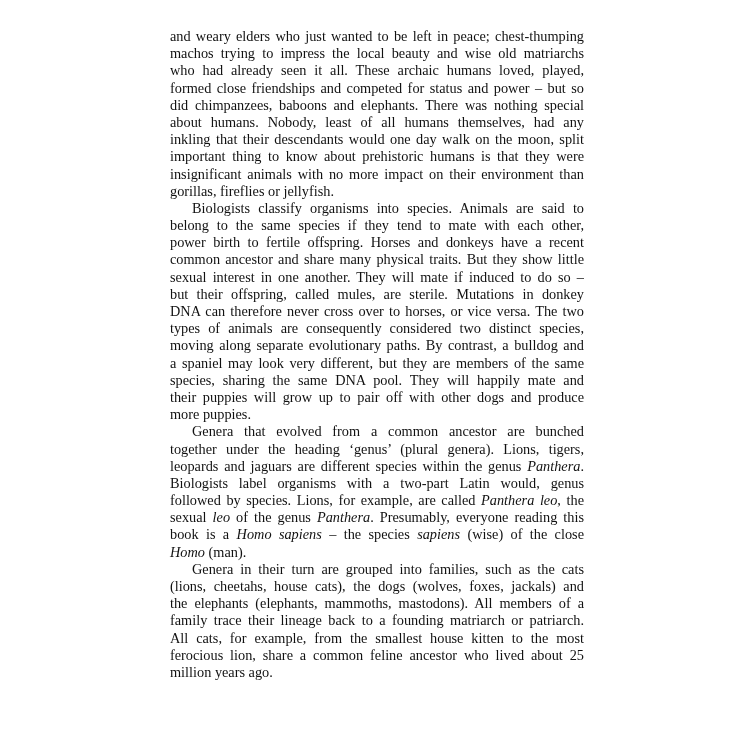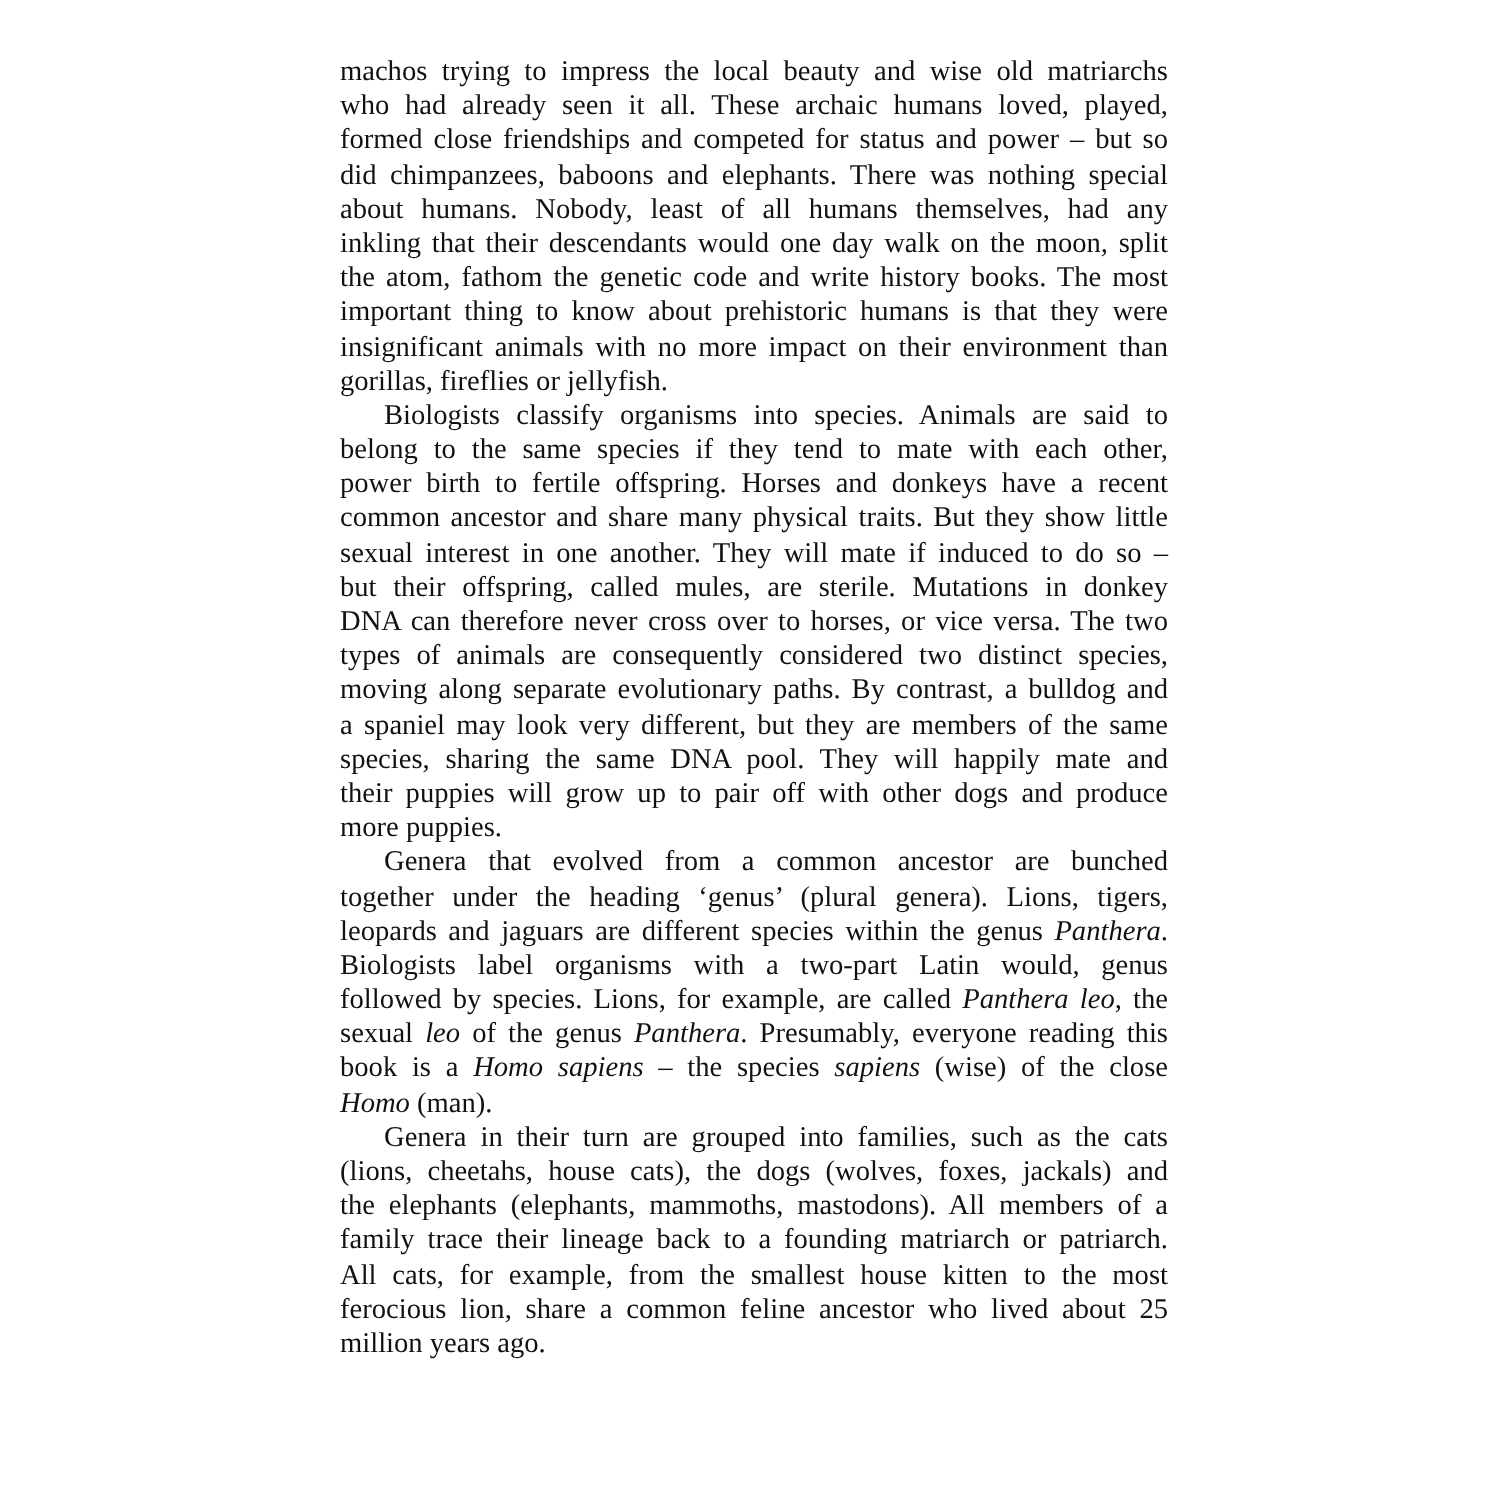--- a/index.html
+++ b/index.html
@@ -43,27 +43,27 @@
     .line.indent { text-indent: 22px; }
     .line.last { text-align-last: left; }
     .line em { font-style: italic; }
   </style>
 </head>
 <body>
 
 <div class="page">
   <div class="body-text">
       <div class="para">
+        <div class="line"><span>and weary elders who just wanted to be left in peace; chest-thumping</span></div>
         <div class="line"><span>machos trying to impress the local beauty and wise old matriarchs</span></div>
         <div class="line"><span>who had already seen it all. These archaic humans loved, played,</span></div>
         <div class="line"><span>formed close friendships and competed for status and power – but so</span></div>
         <div class="line"><span>did chimpanzees, baboons and elephants. There was nothing special</span></div>
         <div class="line"><span>about humans. Nobody, least of all humans themselves, had any</span></div>
         <div class="line"><span>inkling that their descendants would one day walk on the moon, split</span></div>
-        <div class="line"><span>the atom, fathom the genetic code and write history books. The most</span></div>
         <div class="line"><span>important thing to know about prehistoric humans is that they were</span></div>
         <div class="line"><span>insignificant animals with no more impact on their environment than</span></div>
         <div class="line last"><span>gorillas, fireflies or jellyfish.</span></div>
       </div>
       <div class="para">
         <div class="line indent"><span>Biologists classify organisms into species. Animals are said to</span></div>
         <div class="line"><span>belong to the same species if they tend to mate with each other,</span></div>
         <div class="line"><span>power birth to fertile offspring. Horses and donkeys have a recent</span></div>
         <div class="line"><span>common ancestor and share many physical traits. But they show little</span></div>
         <div class="line"><span>sexual interest in one another. They will mate if induced to do so –</span></div>

